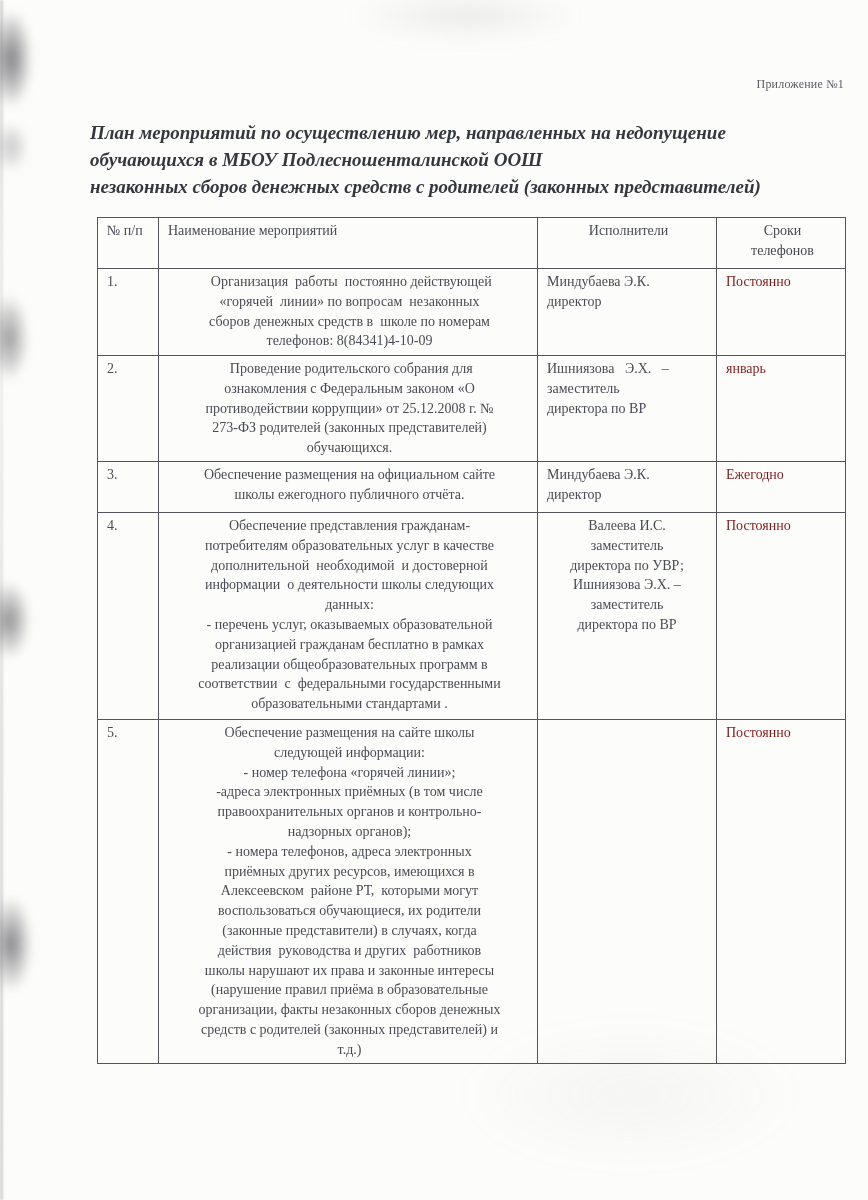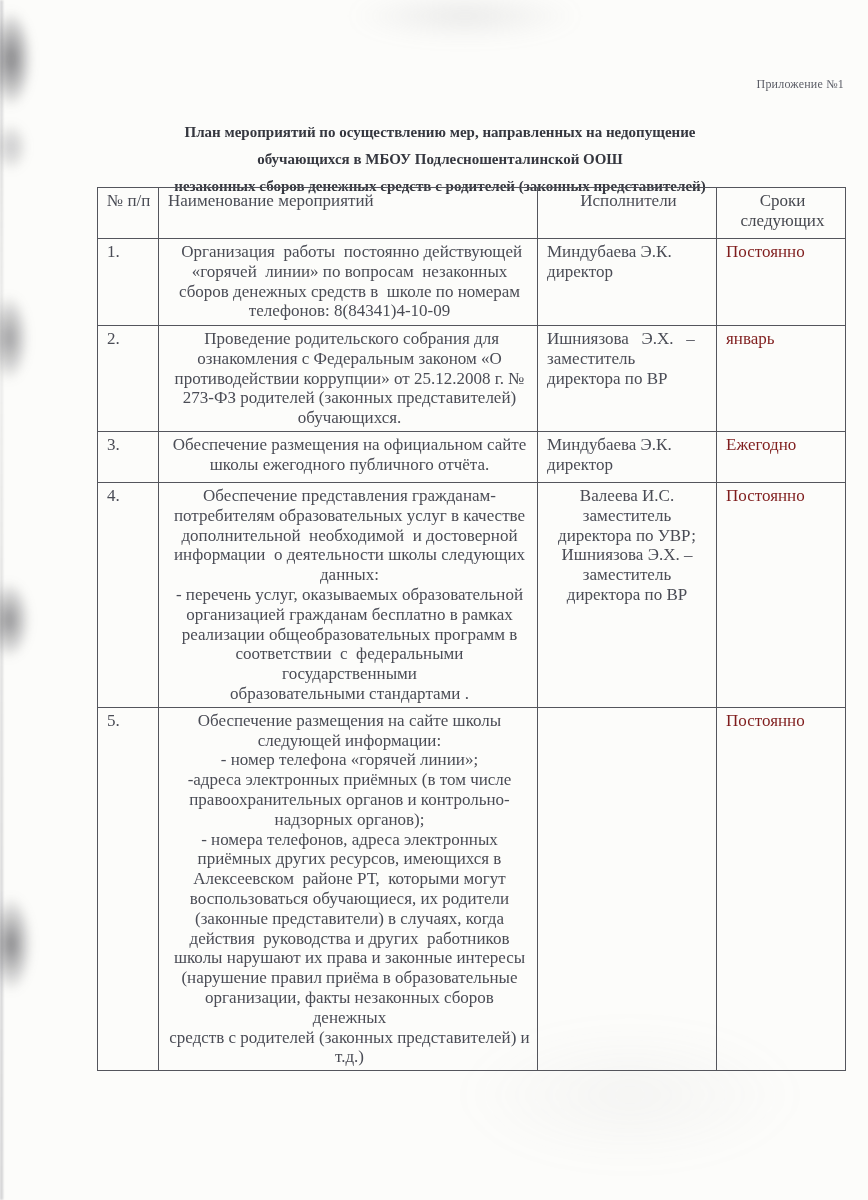--- a/index.html
+++ b/index.html
@@ -30,27 +30,27 @@
     filter:blur(1px);}
   .sm-br{left:430px;top:1010px;width:400px;height:170px;filter:blur(14px);
     background:radial-gradient(closest-side,rgba(150,150,156,.07),transparent 85%);}
 
   .annex{
     position:absolute;top:77px;right:24px;
     font-size:12px;color:#5b5d66;letter-spacing:.2px;
   }
   .doc-title{
     position:absolute;left:90px;top:119px;width:700px;
-    text-align:center;font-weight:bold;
-    font-size:15px;line-height:27px;color:#35373f;
+    font-weight:bold;
+    font-size:19px;line-height:27px;color:#35373f;font-style:italic;
   }
   table.plan{
-    position:absolute;left:97px;top:187px;width:748px;
+    position:absolute;left:97px;top:217px;width:748px;
     border-collapse:collapse;table-layout:fixed;
-    font-size:17px;line-height:19.8px;border-radius:30px;
+    font-size:14px;line-height:19.8px;border-radius:30px;
   }
   table.plan col.c-num{width:61px;}
   table.plan col.c-name{width:379px;}
   table.plan col.c-exec{width:179px;}
   table.plan col.c-term{width:129px;}
   table.plan th,table.plan td{
     border:1.6px solid #54555c;
     vertical-align:top;
     white-space:pre-wrap;
     padding:3px 6px 3px 9px;
@@ -100,21 +100,21 @@
         <col class="c-name">
         <col class="c-exec">
         <col class="c-term">
     </colgroup>
     <thead>
       <tr>
         <th class="h-num">№ п/п</th>
         <th class="h-name">Наименование мероприятий</th>
         <th class="h-exec">Исполнители</th>
         <th class="h-term">Сроки
-следующих</th>
+телефонов</th>
       </tr>
     </thead>
     <tbody>
       <tr class="r1">
         <td class="num">1.</td>
         <td class="name"> Организация  работы  постоянно действующей
 «горячей  линии» по вопросам  незаконных
 сборов денежных средств в  школе по номерам
 телефонов: 8(84341)4-10-09</td>
         <td class="exec">Миндубаева Э.К.

